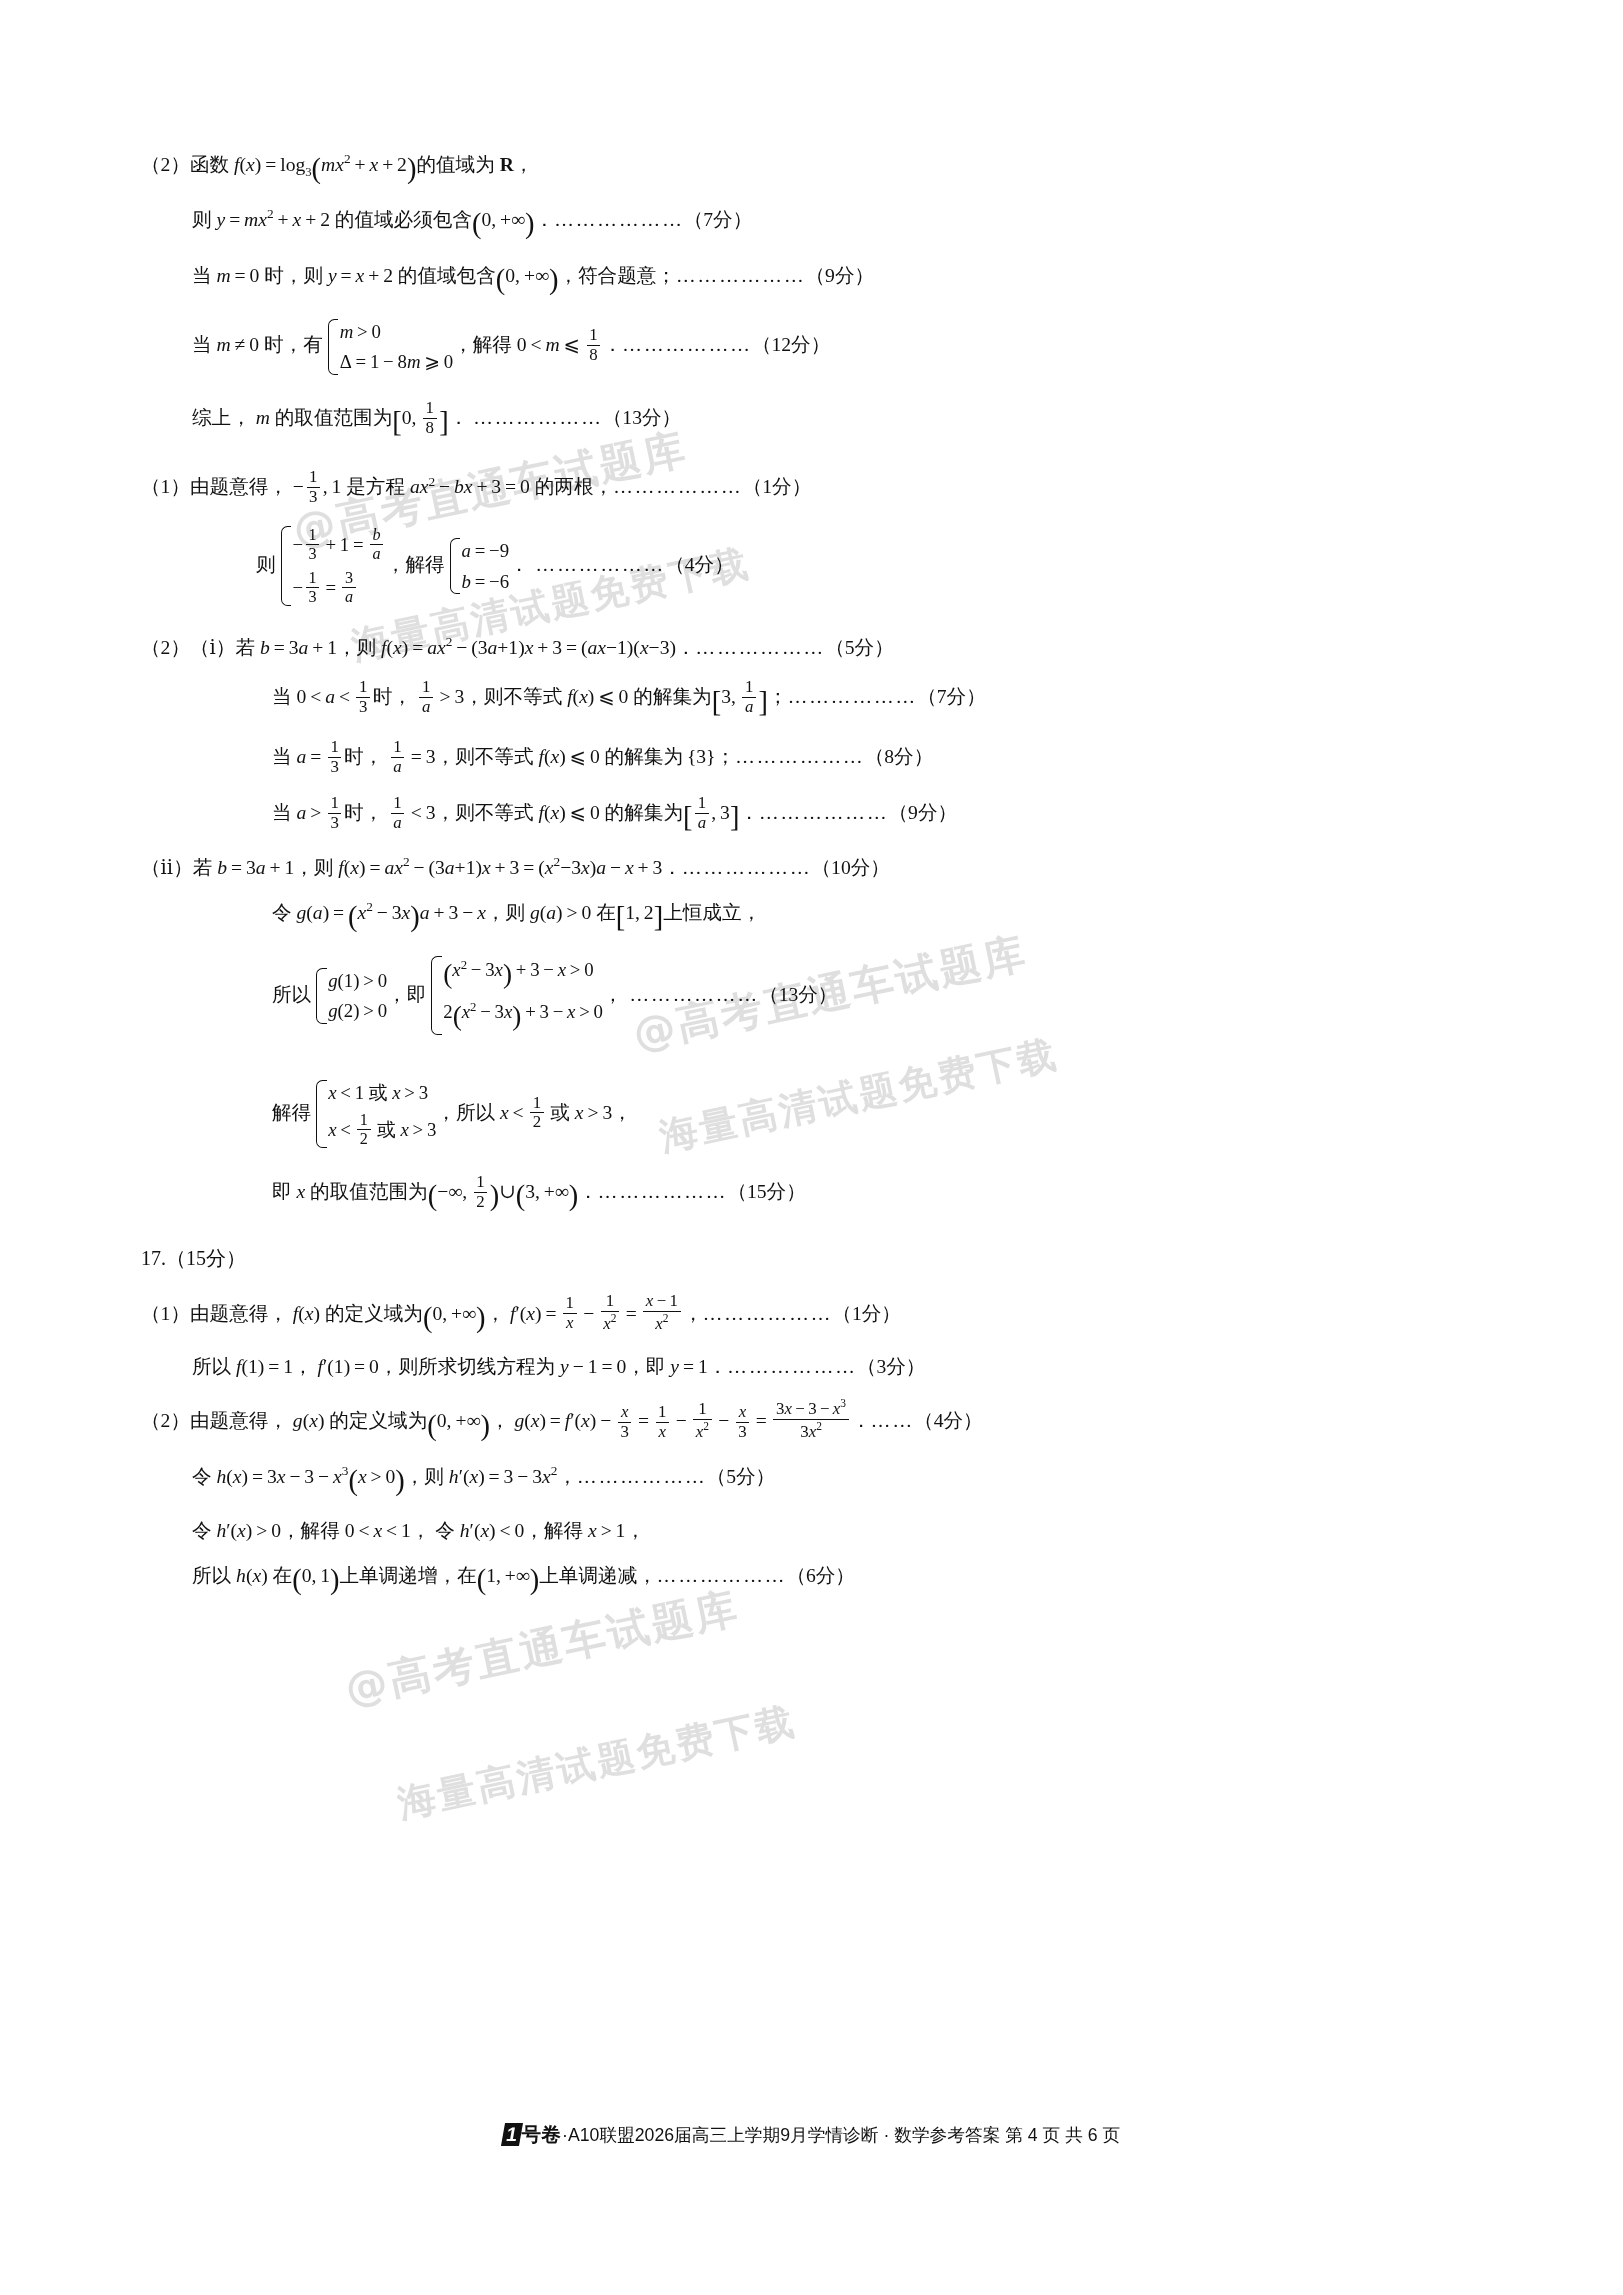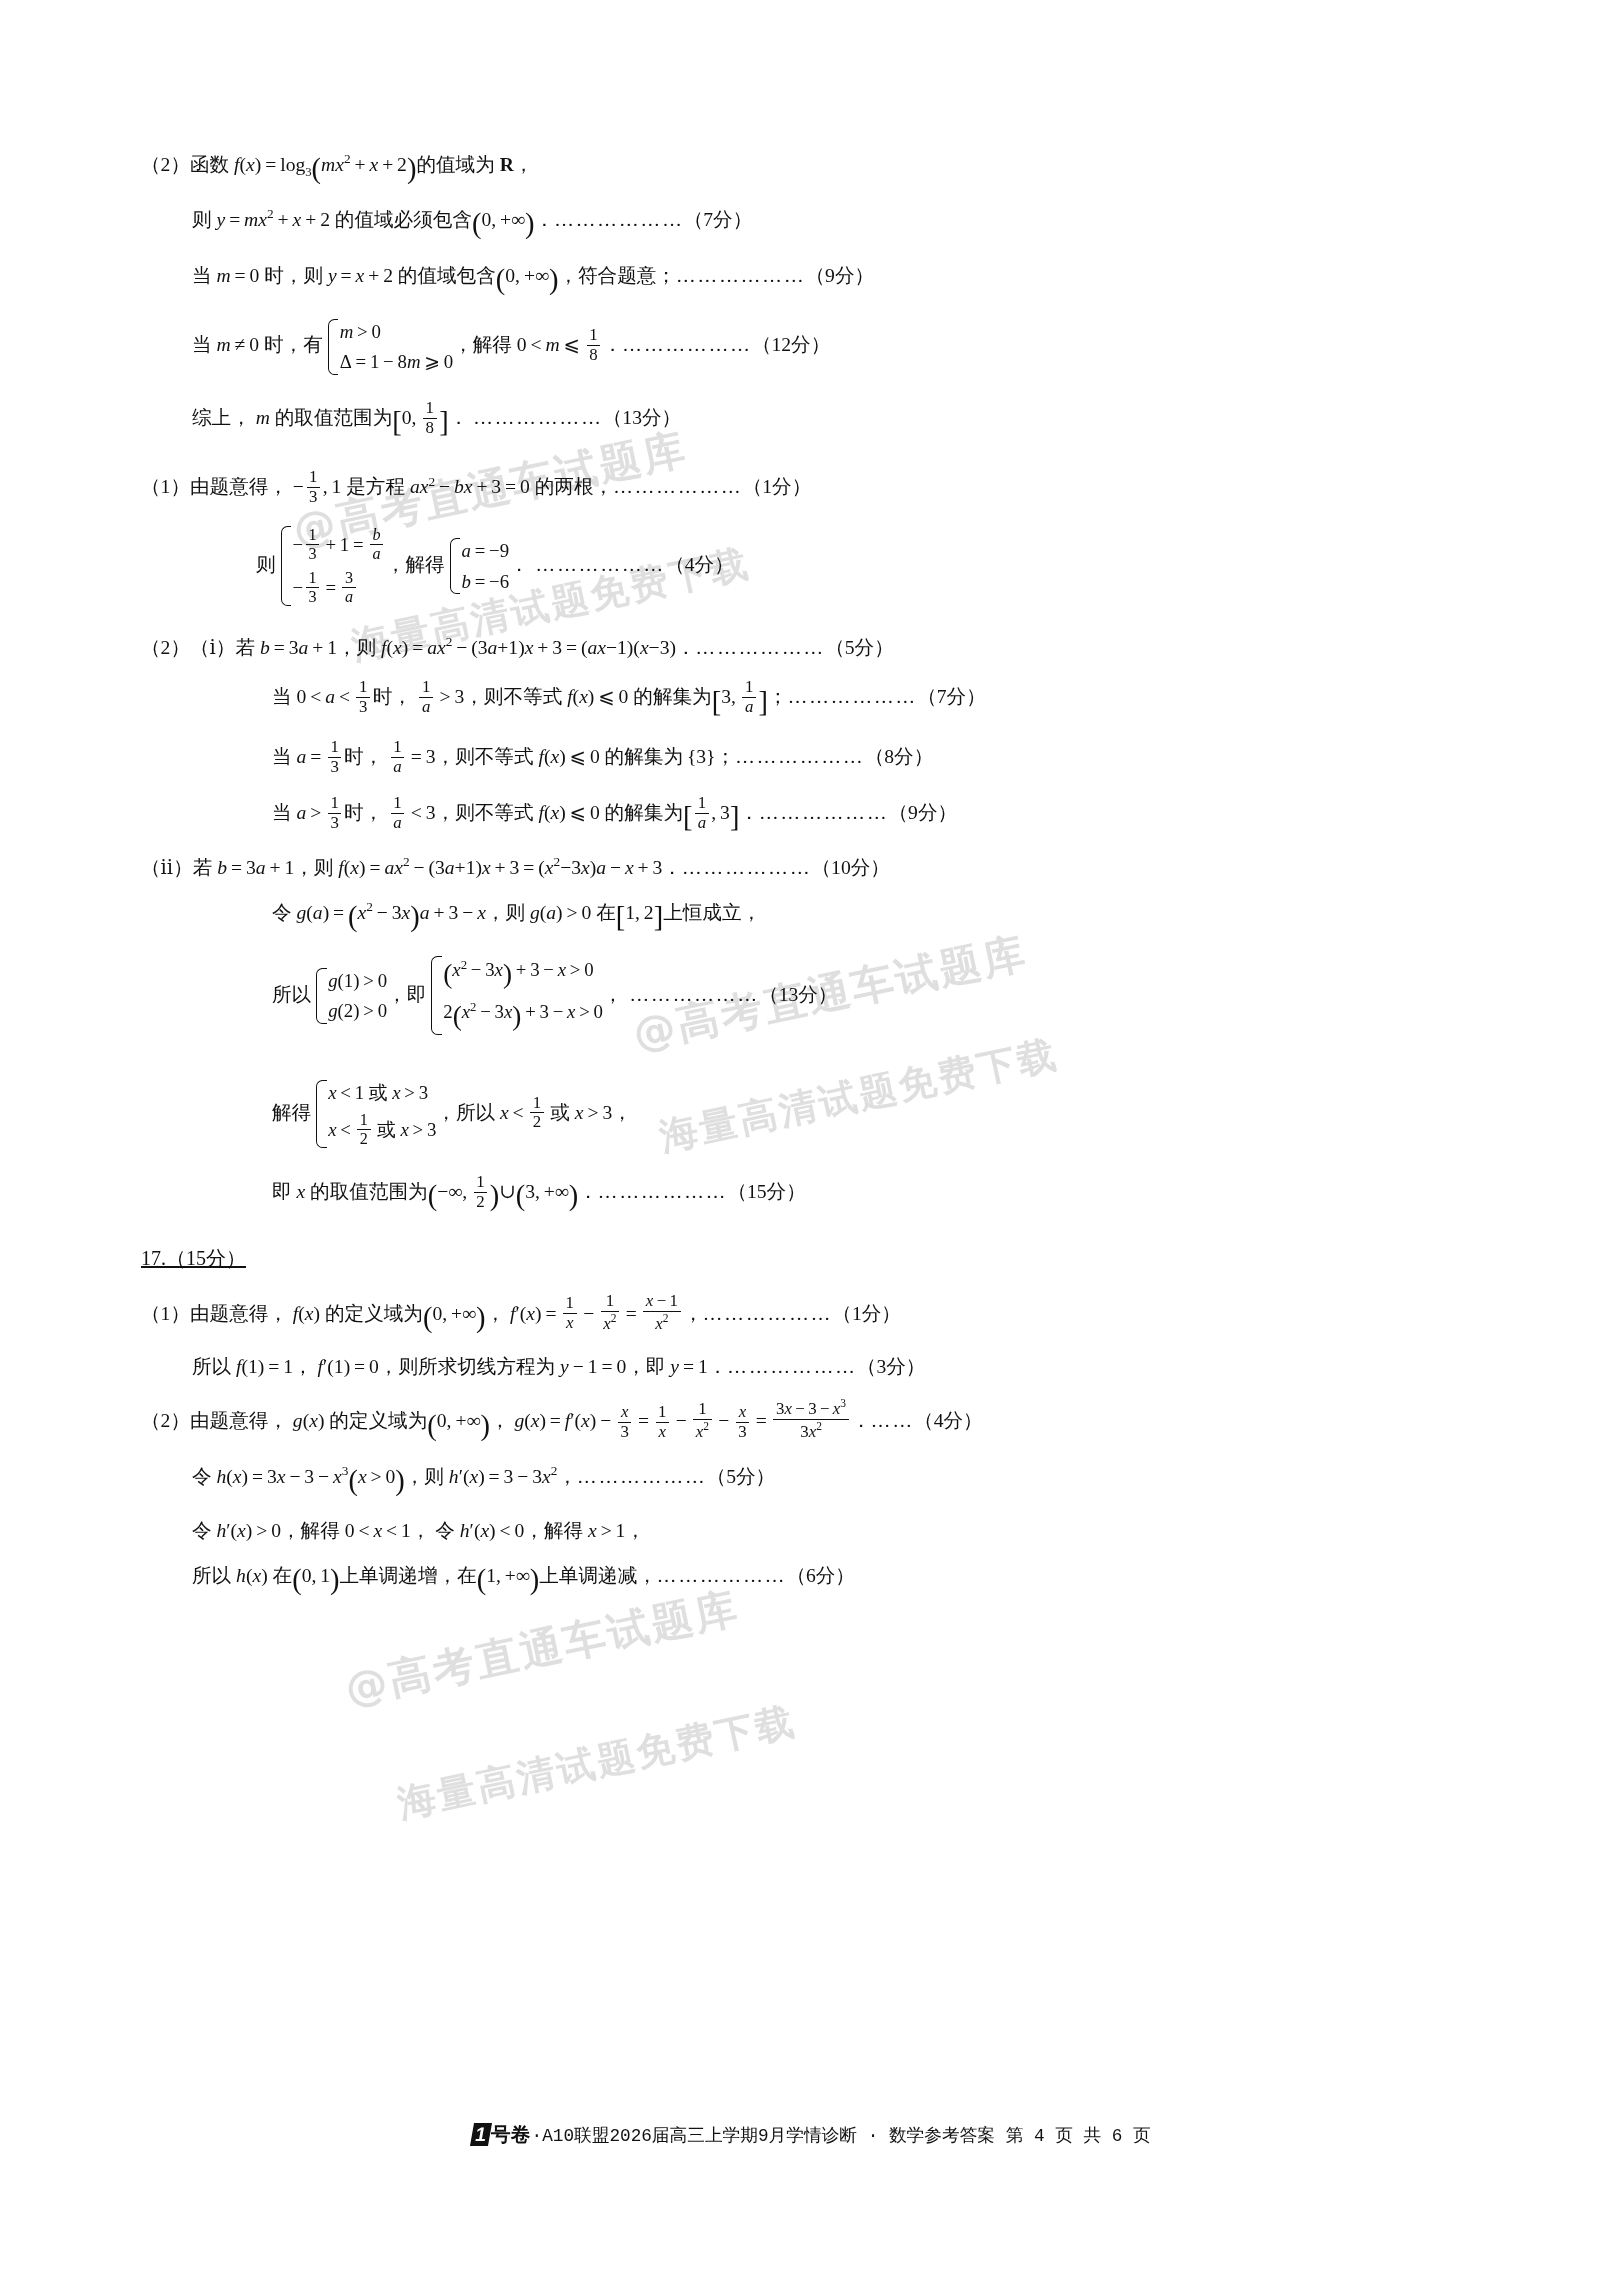--- a/index.html
+++ b/index.html
@@ -55,21 +55,21 @@
     white-space: nowrap;
   }
   .indent1 { padding-left: 0px; }
   .indent2 { padding-left: 51px; }
   .indent3 { padding-left: 115px; }
   .indent4 { padding-left: 131px; }
   .sec-head {
     font-size: 20px;
     margin: 26px 0 19.6px 0;
   }
-  .gap-top { margin-top: 30px; text-decoration: underline; }
+  .gap-top { margin-top: 30px; }
 
   
   .it { font-style: italic; }
   .rm { font-style: normal; }
   .bold { font-weight: bold; }
   .sup { font-size: 0.68em; vertical-align: super; }
   .sub { font-size: 0.65em; vertical-align: sub; }
 
   .frac {
     display: inline-block;
@@ -134,21 +134,21 @@
     margin-right: 1.3px;
   }
   .footer .logo .one {
     display: inline-block;
     background: #111;
     color: #fff;
     padding: 0 3.3px;
     margin-right: 1.3px;
     transform: skewX(-10deg);
   }
-  .footer .mid { letter-spacing: 0px; font-family: Liberation Mono, monospace; }
+  .footer .mid { letter-spacing: 0px; }
 </style>
 </head>
 <body>
 
 <div class="page">
 
   <div class="wm wm1">@高考直通车试题库</div>
   <div class="wm wm2">海量高清试题免费下载</div>
   <div class="wm wm3">@高考直通车试题库</div>
   <div class="wm wm4">海量高清试题免费下载</div>

